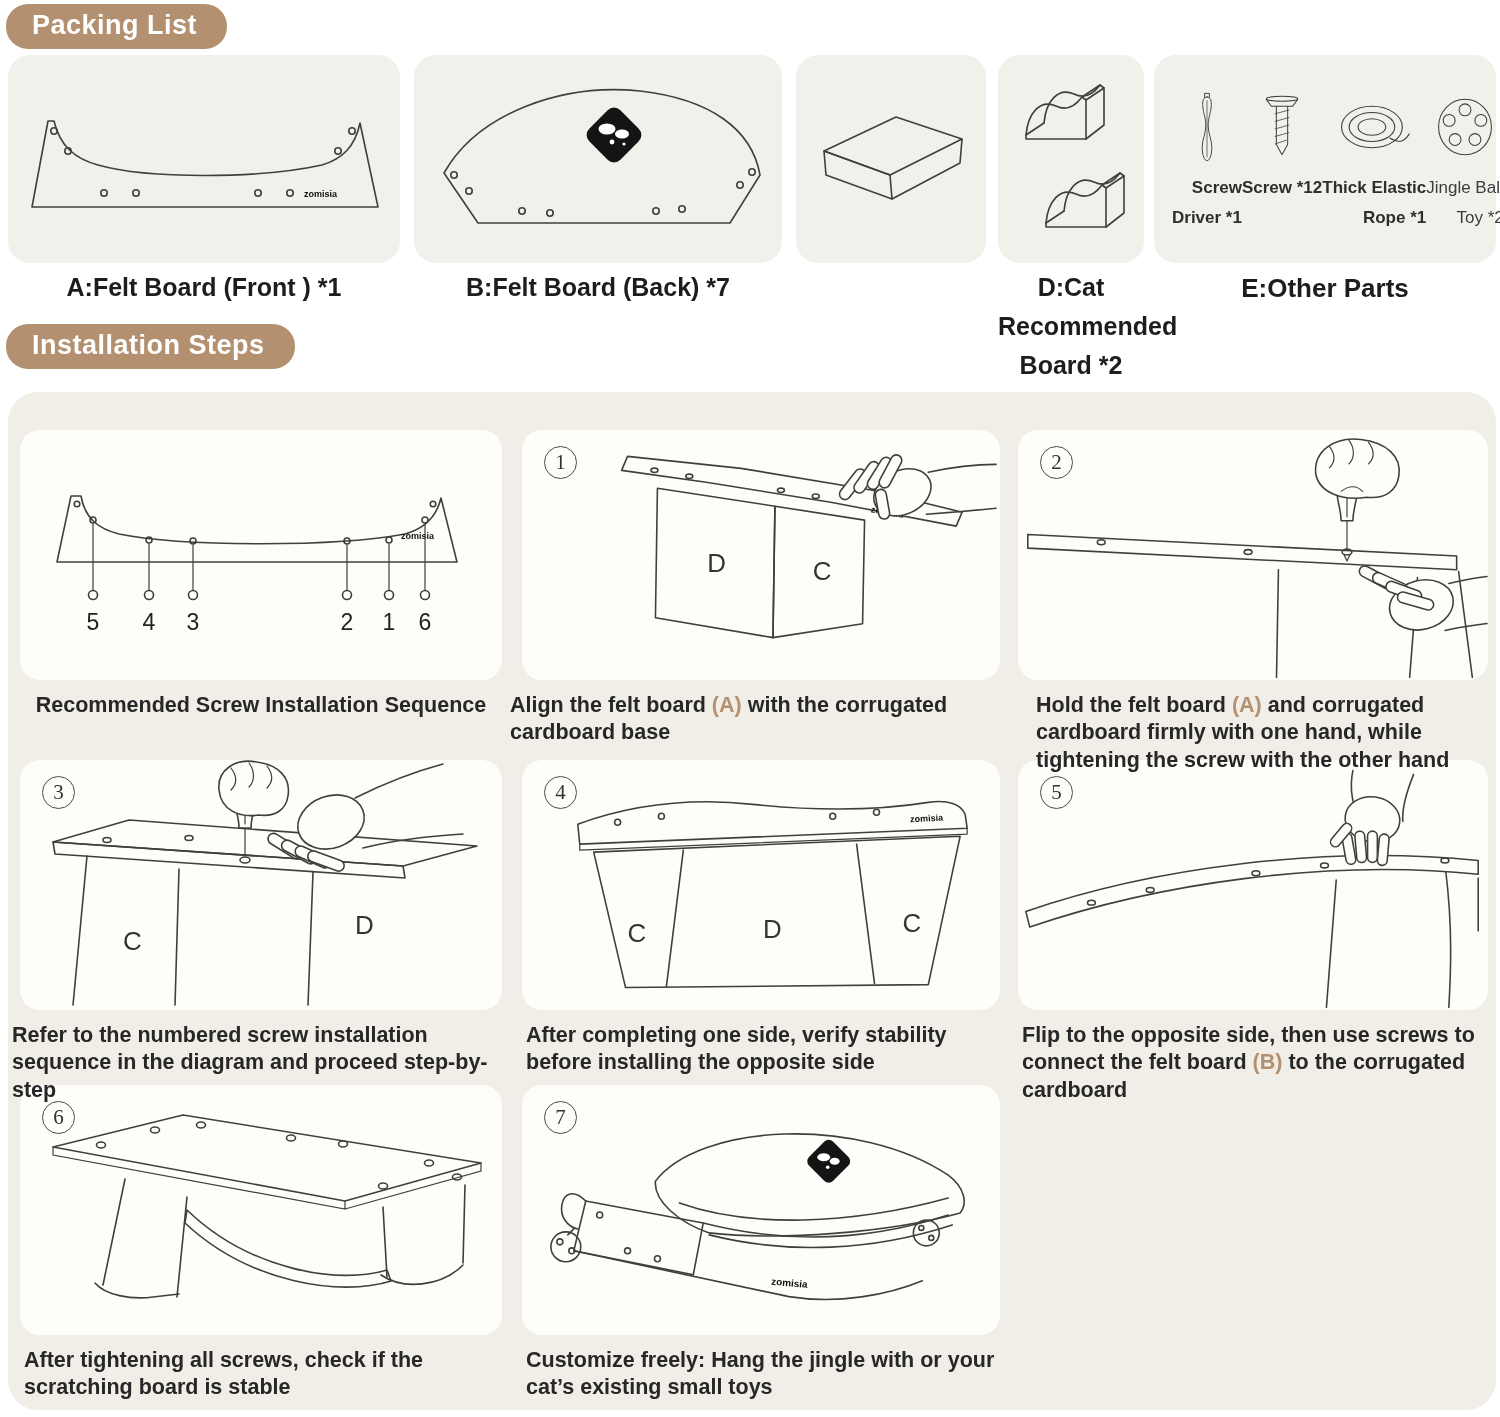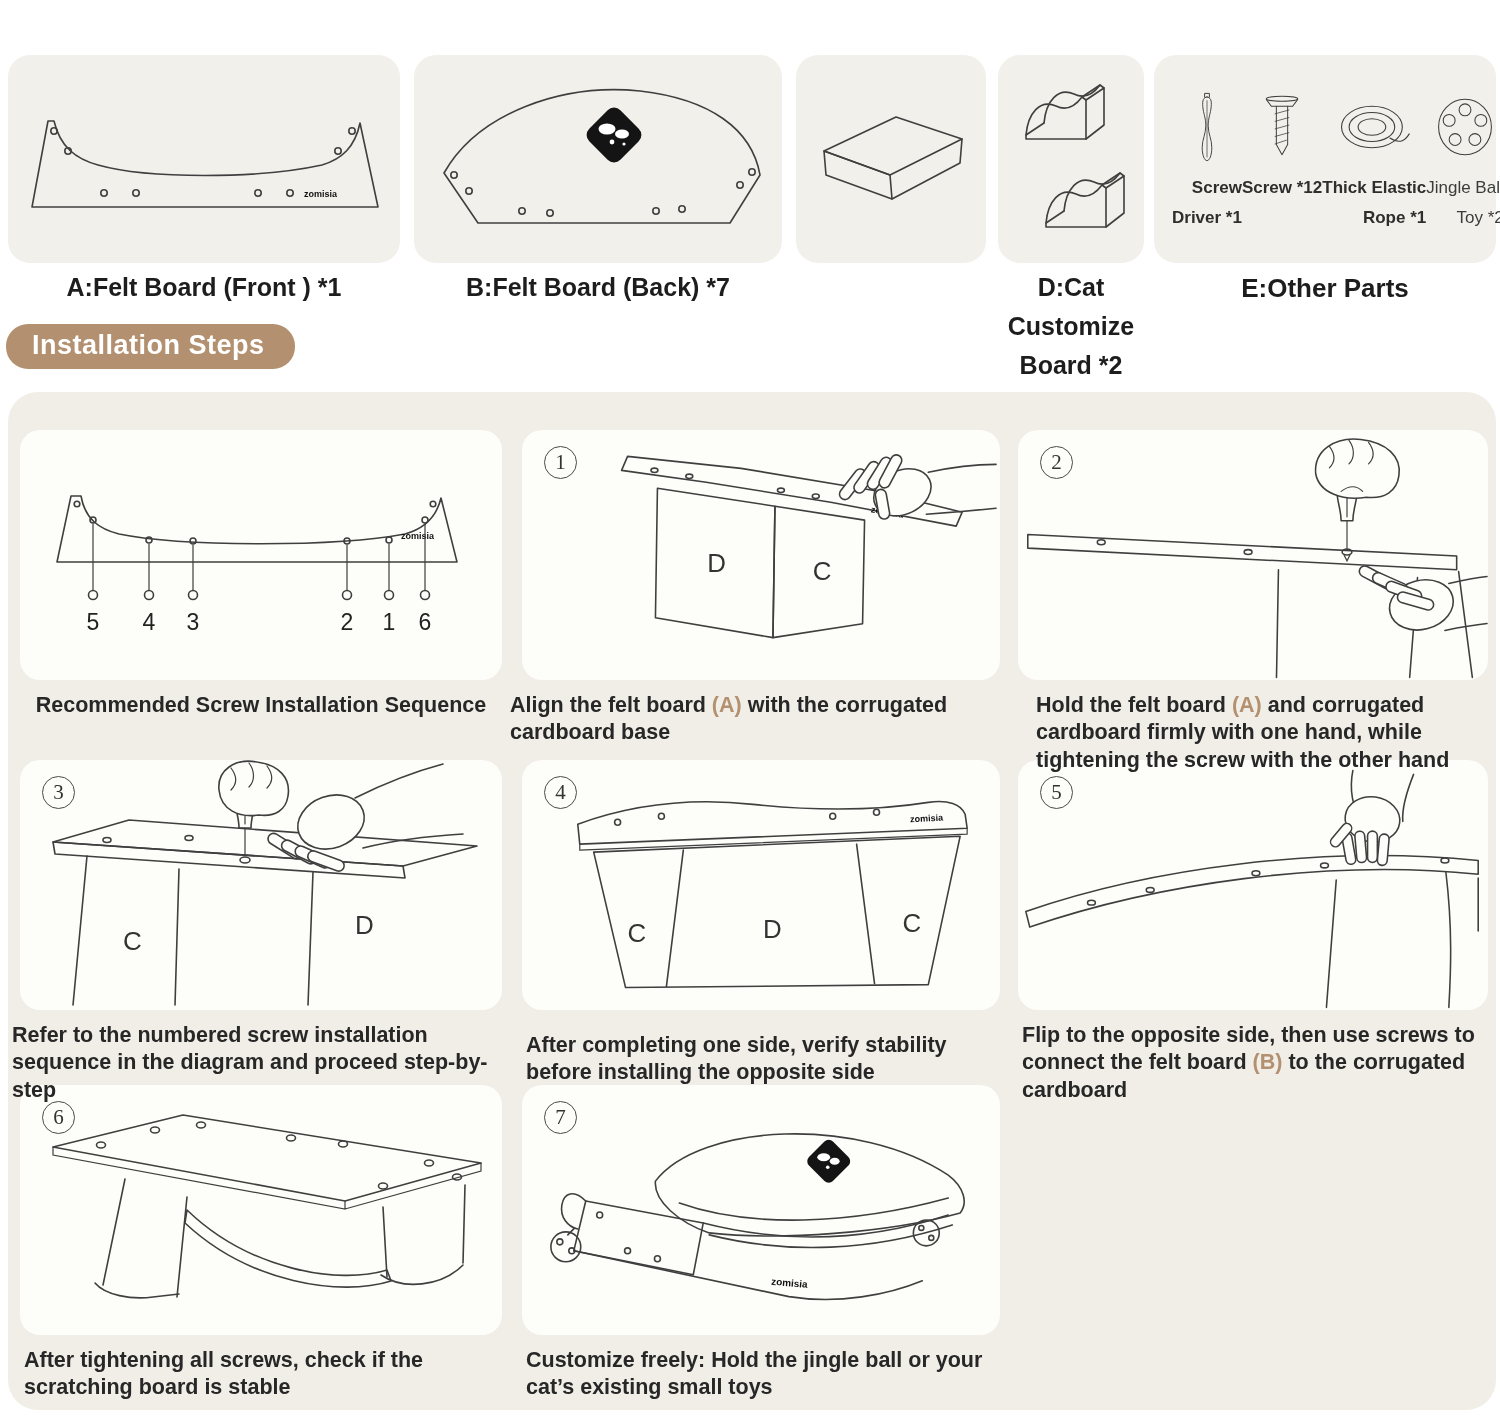--- a/index.html
+++ b/index.html
@@ -52,41 +52,44 @@
              border:1.6px solid #4a4a4a; border-radius:50%; display:flex; align-items:center;
              justify-content:center; font-family:"Liberation Serif", serif; font-size:21px;
              color:#333; background:transparent; }
 
   .caption { position:absolute; font-size:21.5px; font-weight:bold; line-height:1.27; color:#272727; }
   .caption .accent { color:#b3906f; }
   #cap-seq { left:12px;   top:300px; width:482px; text-align:center; }
   #cap-1   { left:502px;  top:300px; width:472px; }
   #cap-2   { left:1014px; top:300px; width:476px;margin-left:14px; }
   #cap-3   { left:4px;   top:630px; width:488px; }
-  #cap-4   { left:518px;  top:630px; width:472px;margin-top:10px; }
+  #cap-4   { left:518px;  top:630px; width:472px; }
   #cap-5   { left:1014px; top:630px; width:476px; }
   #cap-6   { left:16px;   top:955px; width:488px; }
   #cap-7   { left:518px;  top:955px; width:482px; }
 
   .lw   { fill:none; stroke:#3f3f3f; stroke-width:1.6; stroke-linecap:round; stroke-linejoin:round; }
   .lw2  { fill:none; stroke:#3f3f3f; stroke-width:1.2; stroke-linecap:round; }
   .fillw{ fill:#fdfdfa; stroke:#3f3f3f; stroke-width:1.6; stroke-linejoin:round; }
   .dark { fill:#141414; stroke:none; }
   .wht  { fill:#ffffff; stroke:none; }
   text.dlabel { font-size:26px; fill:#333; stroke:none; font-family:"Liberation Sans",sans-serif; }
   text.seqnum { font-size:23px; fill:#222; stroke:none; font-family:"Liberation Sans",sans-serif;
                 text-anchor:middle; }
   text.brand  { font-size:9px; font-weight:bold; fill:#111; stroke:none;
                 font-family:"Liberation Sans",sans-serif; }
 </style>
 </head>
 <body>
 
 <div class="page">
 
+  <div class="badge" id="badge-packing">
+    <span>Packing List</span>
+  </div>
 
   <div class="panel" id="panel-a">
     <svg viewBox="0 0 392 208">
       <path class="lw" d="M40,66 L24,152 L370,152 L352,68 C347,92 334,104 314,110 C250,124 140,124 90,110 C68,104 52,92 46,66 Z"></path>
       <circle class="lw" cx="46" cy="76" r="3.2"></circle>
         <circle class="lw" cx="60" cy="96" r="3.2"></circle>
       <circle class="lw" cx="96" cy="138" r="3.2"></circle>
         <circle class="lw" cx="128" cy="138" r="3.2"></circle>
       <circle class="lw" cx="250" cy="138" r="3.2"></circle>
         <circle class="lw" cx="282" cy="138" r="3.2"></circle>
@@ -186,21 +189,21 @@
     </div>
   </div>
 
   <div class="pack-label" id="label-a">
     <span>A:Felt Board (Front ) *1</span>
   </div>
   <div class="pack-label" id="label-b">
     <span>B:Felt Board (Back) *7</span>
   </div>
   <div class="pack-label" id="label-d">
-    <div>D:Cat Customize</div>
+    <div>D:Cat Recommended</div>
     <div>Board *2</div>
   </div>
   <div class="pack-label" id="label-e">
     <span>E:Other Parts</span>
   </div>
 
   <div class="badge" id="badge-steps">
     <span>Installation Steps</span>
   </div>
 
@@ -411,16 +414,16 @@
       </svg>
     </div>
 
     <div class="caption" id="cap-seq">Recommended Screw Installation Sequence</div>
     <div class="caption" id="cap-1"><span>Align the felt board </span><span class="accent">(A)</span><span> with the corrugated cardboard base</span></div>
     <div class="caption" id="cap-2"><span>Hold the felt board </span><span class="accent">(A)</span><span> and corrugated cardboard firmly with one hand, while tightening the screw with the other hand</span></div>
     <div class="caption" id="cap-3"><span>Refer to the numbered screw installation sequence in the diagram and proceed step-by-step</span></div>
     <div class="caption" id="cap-4"><span>After completing one side, verify stability before installing the opposite side</span></div>
     <div class="caption" id="cap-5"><span>Flip to the opposite side, then use screws to connect the felt board </span><span class="accent">(B)</span><span> to the corrugated cardboard</span></div>
     <div class="caption" id="cap-6"><span>After tightening all screws, check if the scratching board is stable</span></div>
-    <div class="caption" id="cap-7"><span>Customize freely: Hold the jingle ball or your cat’s existing small toys</span></div>
+    <div class="caption" id="cap-7"><span>Customize freely: Hang the jingle with or your cat’s existing small toys</span></div>
   </div>
 
 </div>
 
 </body></html>

